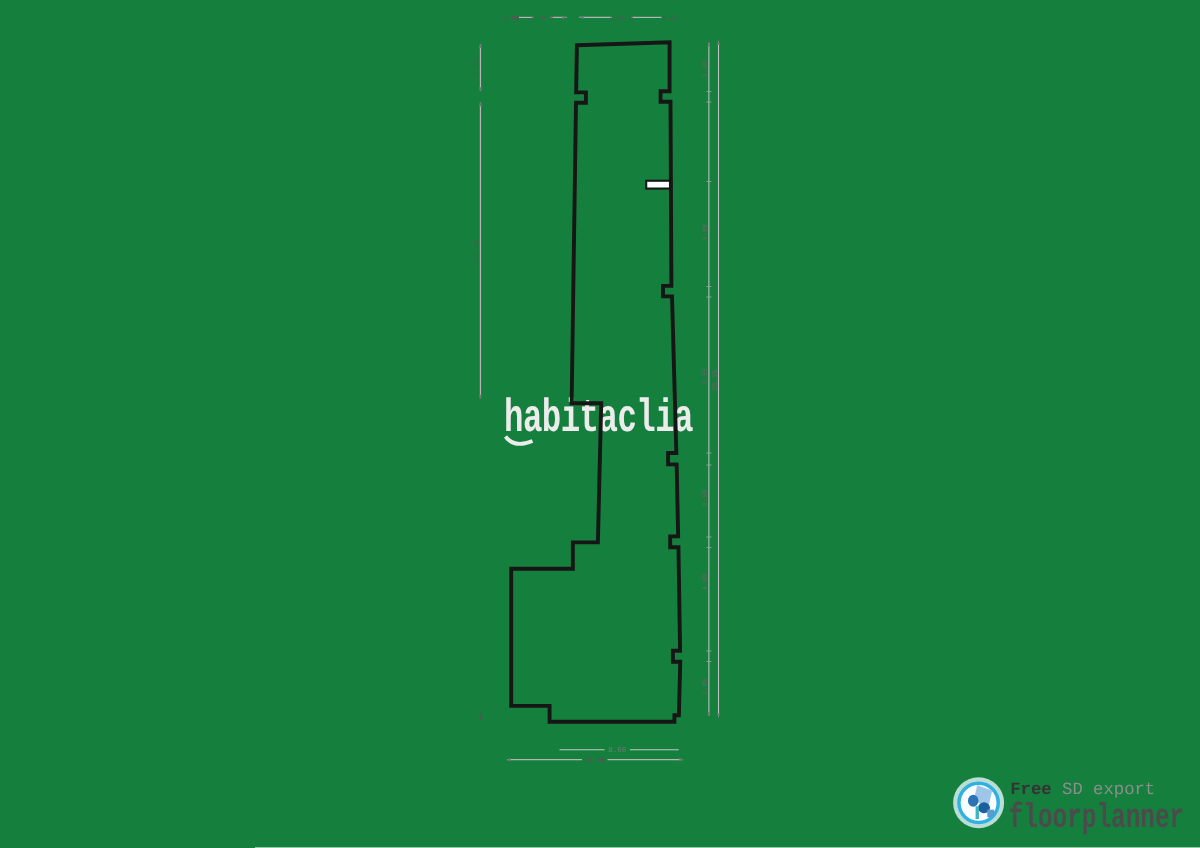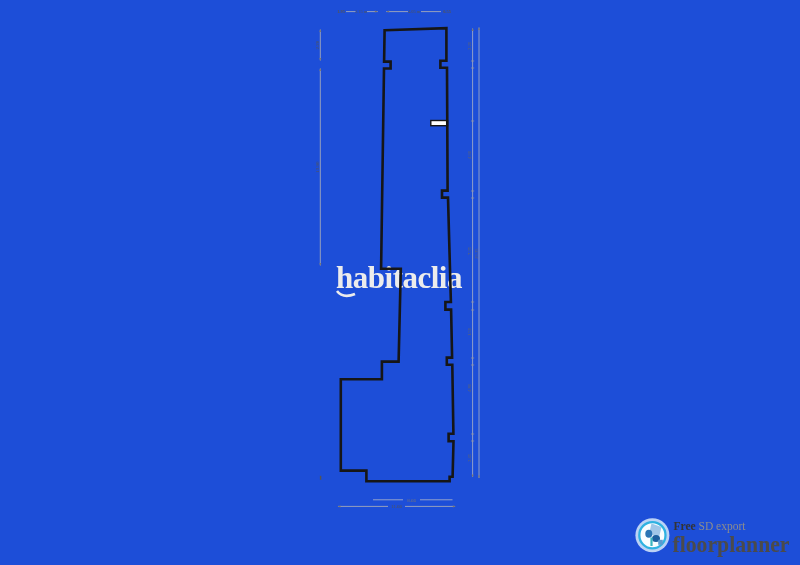--- a/index.html
+++ b/index.html
@@ -1,17 +1,17 @@
 <!DOCTYPE html>
 <html><head>
 <meta charset="utf-8">
 <style>
   html,body{margin:0;padding:0;background:#ffffff;}
-  #page{position:relative;width:800px;height:565px;background:#1d4ed8;overflow:hidden;
-        font-family:Liberation Serif, serif;}
+  #page{position:relative;width:800px;height:565px;background:#15803d;overflow:hidden;
+        font-family:Liberation Mono, monospace;}
   svg{position:absolute;left:0;top:0;}
 </style>
 </head>
 <body>
 <div id="page">
 <svg width="800" height="565" viewBox="0 0 800 565">
 
   <g fill="#ececec">
     <text x="336" y="287.5" font-size="31" font-weight="bold" letter-spacing="-0.5" textLength="126" lengthAdjust="spacingAndGlyphs">habitaclia</text>
     <path d="M 337 291 Q 343 299 355 294" stroke="#ececec" stroke-width="2.6" fill="none"></path>

